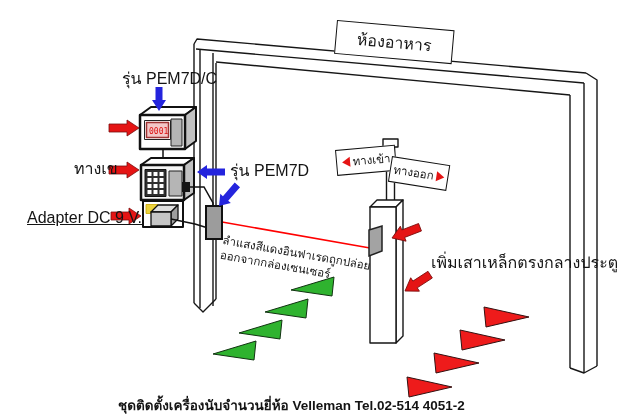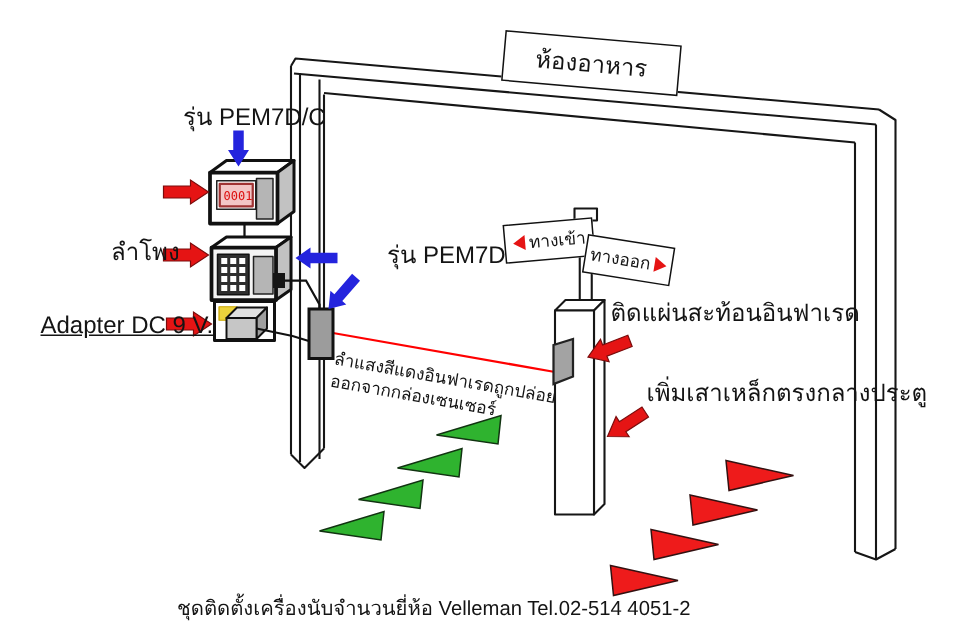--- a/index.html
+++ b/index.html
@@ -14,21 +14,21 @@
              display:flex;align-items:center;justify-content:center;font-size:16px;}
   .dir-sign{position:absolute;height:24px;background:#fff;border:1.5px solid #111;
             display:flex;align-items:center;justify-content:center;gap:3px;
             font-size:11.5px;padding:0 2px;transform-origin:left top;}
   .sign-in{left:335px;top:150px;width:54px;transform:rotate(-5deg);}
   .sign-out{left:392px;top:156px;width:53px;transform:rotate(9deg);}
   .tri-l{width:0;height:0;border-top:5px solid transparent;border-bottom:5px solid transparent;
          border-right:8px solid #e51414;}
   .tri-r{width:0;height:0;border-top:5px solid transparent;border-bottom:5px solid transparent;
          border-left:8px solid #e51414;}
-  .footer{position:absolute;left:118px;top:394px;font-size:13.5px;font-weight:400;white-space:nowrap;}
+  .footer{position:absolute;left:118px;top:394px;font-size:13.5px;font-weight:700;white-space:nowrap;}
 </style>
 </head>
 <body>
 
 <div class="stage">
 
   <svg width="640" height="417" viewBox="0 0 640 417">
 
     <g fill="none" stroke="#161616" stroke-width="1.4" stroke-linejoin="round">
       <path d="M194,44 L197,39 L586,73"></path>
@@ -138,24 +138,23 @@
   <div class="dir-sign sign-in">
     <span class="tri-l"></span>
     <span>ทางเข้า</span>
   </div>
   <div class="dir-sign sign-out">
     <span>ทางออก</span>
     <span class="tri-r"></span>
   </div>
 
   <div class="lbl" style="left:122px;top:72px;">รุ่น PEM7D/C</div>
-  <div class="lbl" style="left:74px;top:162px;">ลำโพง</div>
+  <div class="lbl" style="left:74px;top:162px;">ทางเข</div>
   <div class="lbl" style="left:27px;top:211px;text-decoration:underline;">Adapter DC 9 V.</div>
-  <div class="lbl" style="left:230px;top:164px;margin-left:28px;">รุ่น PEM7D</div>
+  <div class="lbl" style="left:230px;top:164px;">รุ่น PEM7D</div>
   <div class="lbl beam-lbl" style="left:224px;top:233px;">
     <span class="ln">ลำแสงสีแดงอินฟาเรดถูกปล่อย</span>
     <span class="ln">ออกจากกล่องเซนเซอร์</span>
   </div>
-  <div class="lbl" style="left:407px;top:203px;">ติดแผ่นสะท้อนอินฟาเรด</div>
   <div class="lbl" style="left:431px;top:256px;text-align:center;">เพิ่มเสาเหล็กตรงกลางประตู</div>
 
   <div class="footer">ชุดติดตั้งเครื่องนับจำนวนยี่ห้อ Velleman Tel.02-514 4051-2</div>
 </div>
 
 </body></html>

